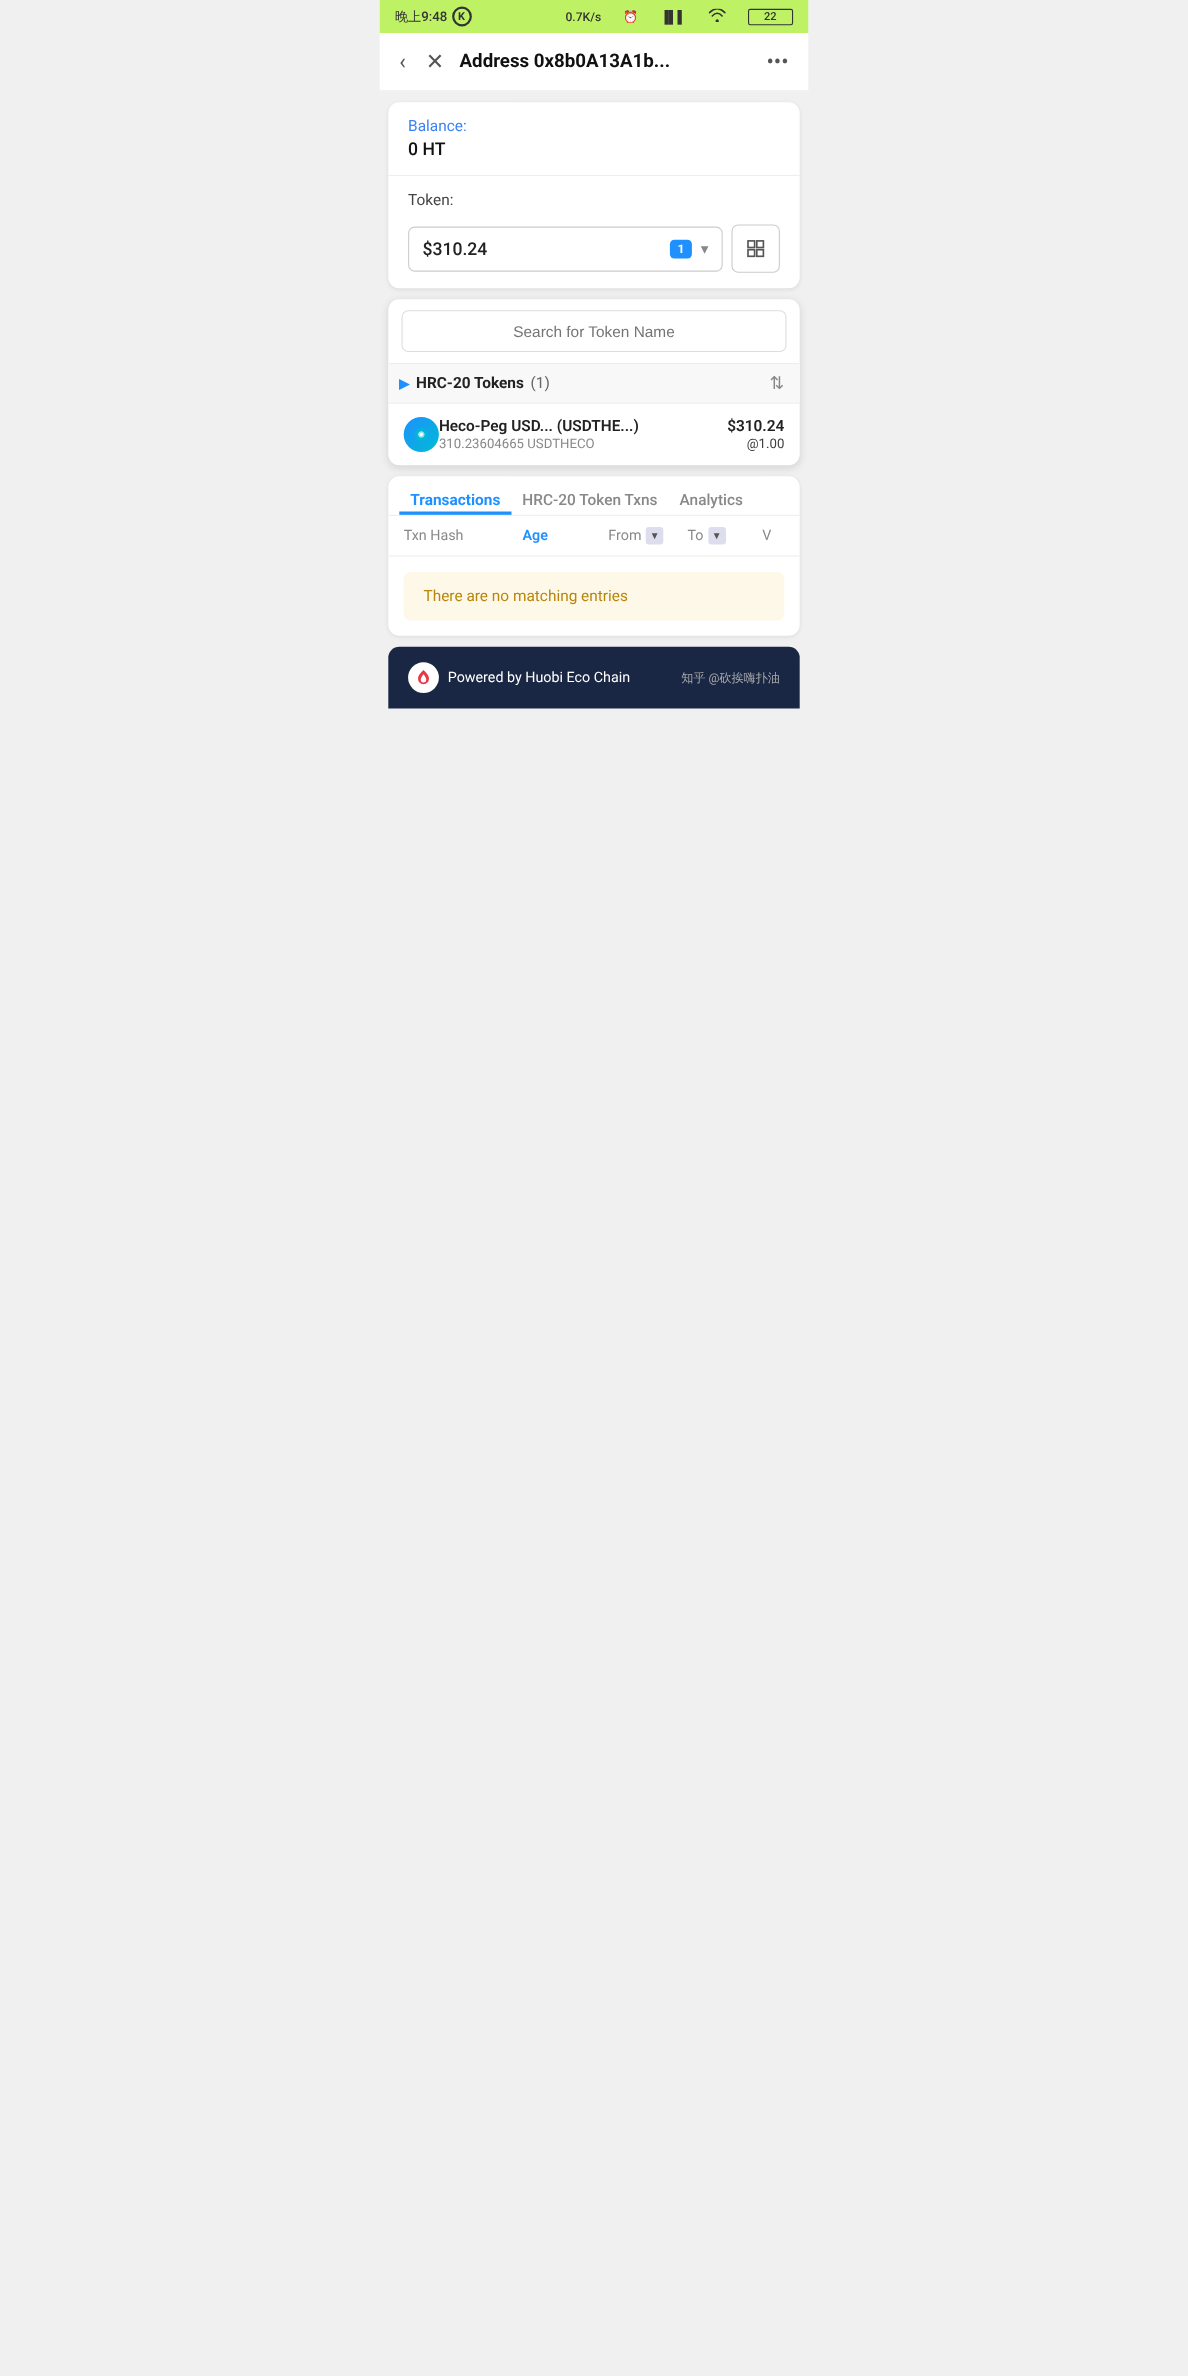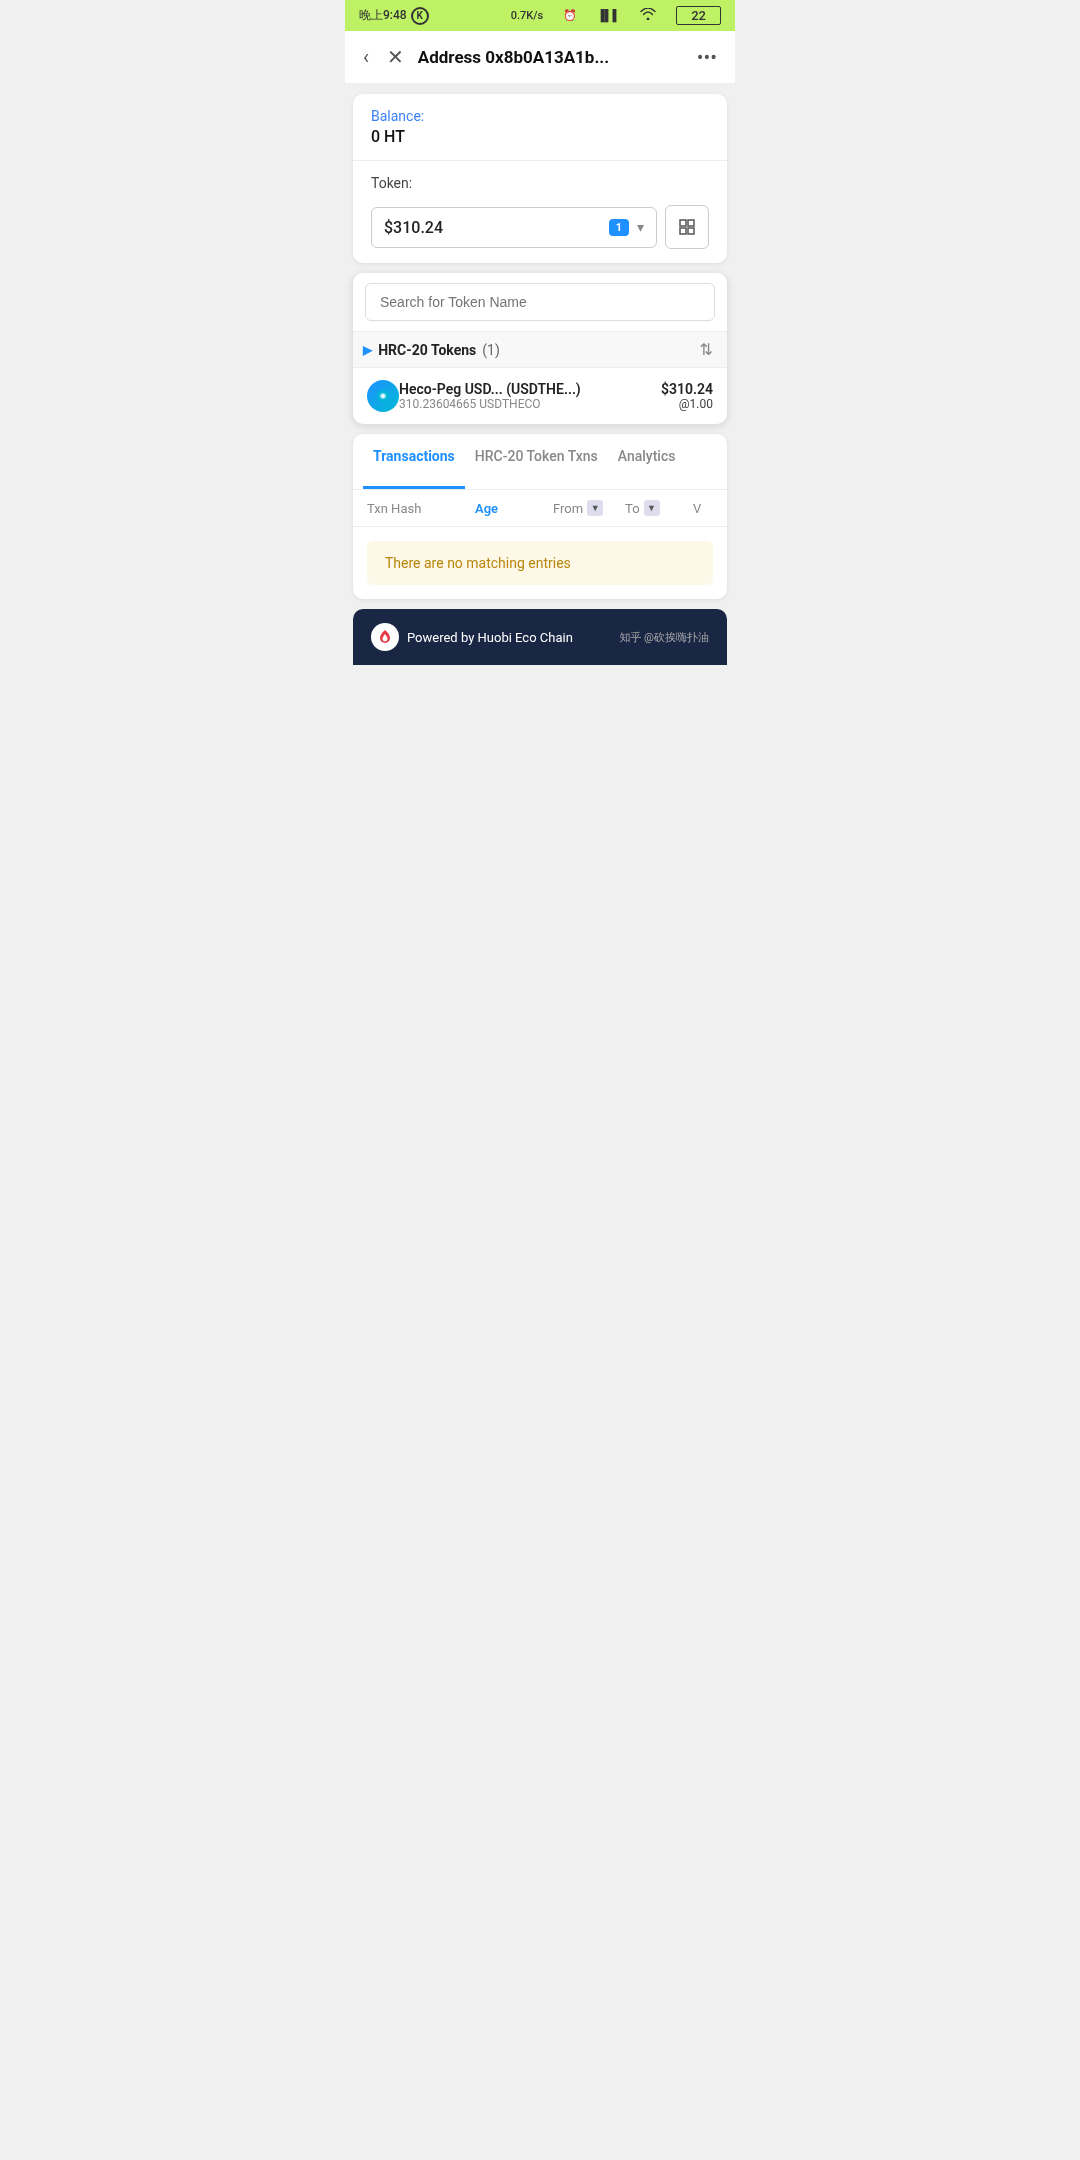--- a/index.html
+++ b/index.html
@@ -26,21 +26,21 @@
     }
     .status-left { display: flex; align-items: center; gap: 4px; }
     .status-right { display: flex; align-items: center; gap: 20px; font-size: 11px; }
     .k-icon {
       width: 18px; height: 18px; border-radius: 50%; border: 2px solid #333;
       display: flex; align-items: center; justify-content: center;
       font-size: 10px; font-weight: bold;
     }
     .battery {
       border: 1.5px solid #333; border-radius: 2px; padding: 1px 14px;
-      font-size: 13px; min-width: 22px; text-align: center;
+      font-size: 10px; min-width: 22px; text-align: center;
     }
 
     
     .header {
       background: #fff;
       display: flex;
       align-items: center;
       padding: 10px 14px;
       border-bottom: 1px solid #eee;
       gap: 10px;
@@ -142,20 +142,21 @@
     }
     .search-input {
       width: 100%;
       border: 1.5px solid #ddd;
       border-radius: 6px;
       padding: 10px 14px;
       font-size: 14px;
       color: #999;
       outline: none;
       background: #fff;
+      text-align: center;
     }
     .token-group-header {
       display: flex;
       align-items: center;
       justify-content: space-between;
       padding: 8px 14px 8px 10px;
       background: #f8f8f8;
       border-top: 1px solid #eee;
       border-bottom: 1px solid #eee;
     }
@@ -217,21 +218,21 @@
       border-radius: 10px;
       box-shadow: 0 1px 4px rgba(0,0,0,0.08);
       overflow: hidden;
     }
     .tabs-header {
       display: flex;
       border-bottom: 1px solid #eee;
       padding: 0 10px;
     }
     .tab-item {
-      padding: 14px 10px 22px 10px;
+      padding: 14px 10px 2px 10px;
       font-size: 14px;
       font-weight: 500;
       color: #888;
       cursor: pointer;
       border-bottom: 3px solid transparent;
       white-space: nowrap;
     }
     .tab-item.active {
       color: #1e90ff;
       border-bottom: 3px solid #1e90ff;

